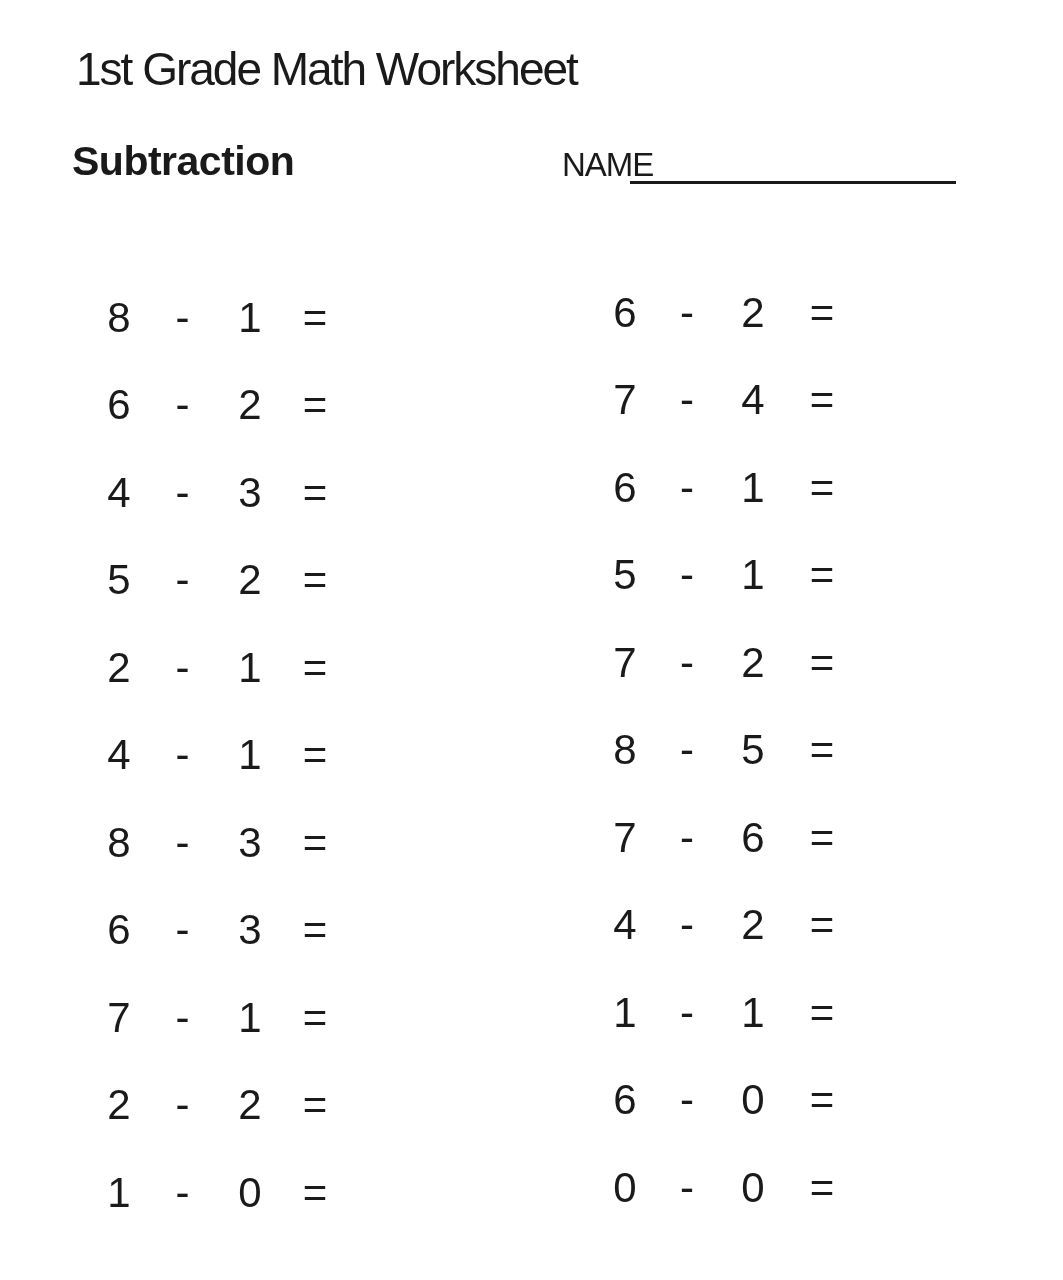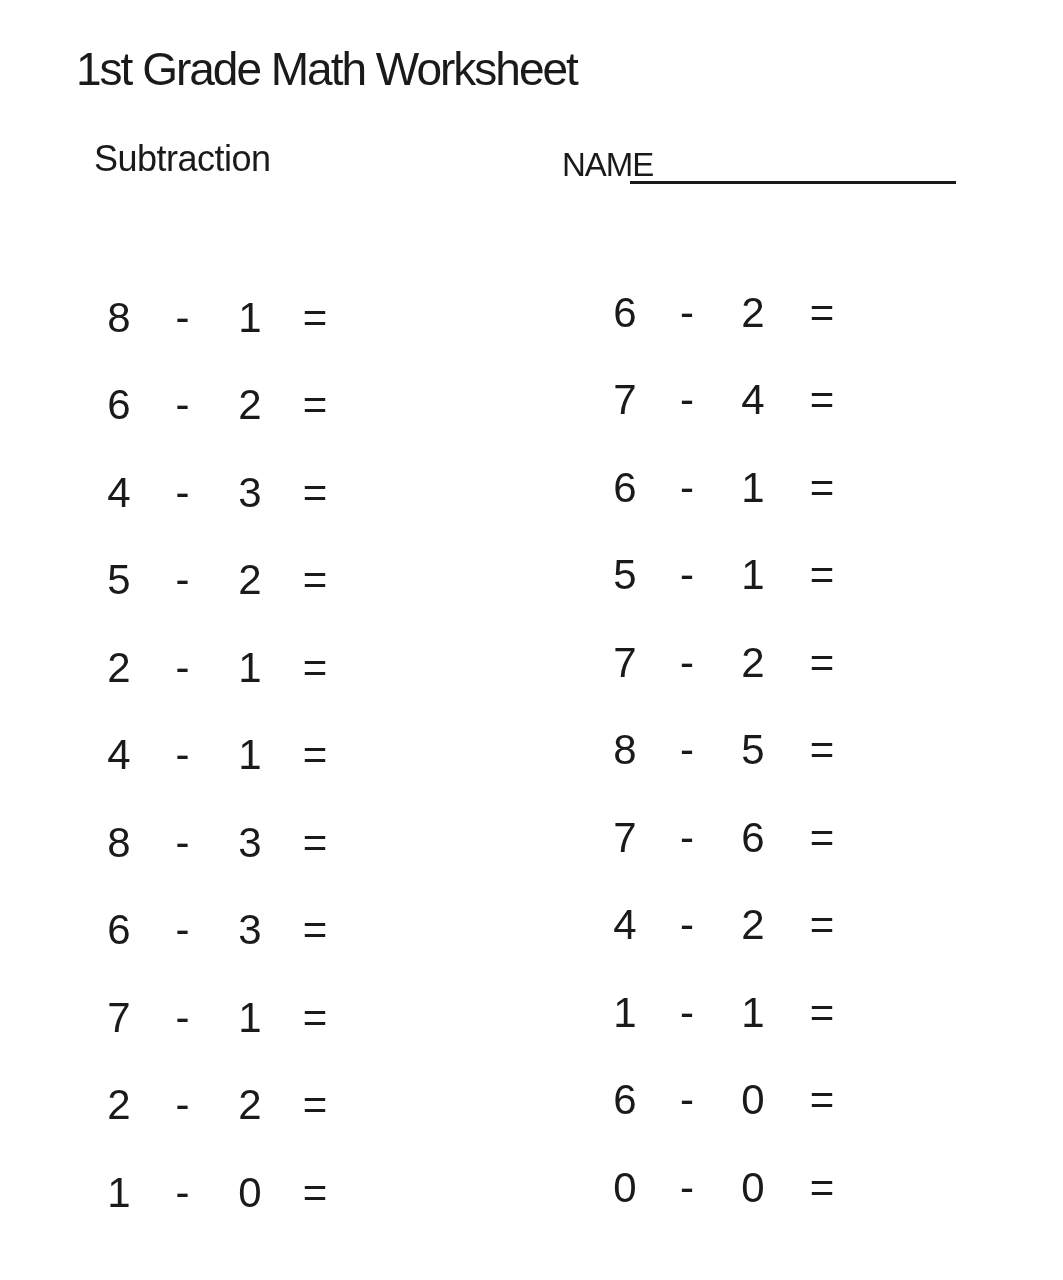--- a/index.html
+++ b/index.html
@@ -24,26 +24,25 @@
     font-size: 46px;
     font-weight: 400;
     letter-spacing: -2px;
     line-height: 1;
     white-space: nowrap;
   }
   .subtitle {
     position: absolute;
     left: 72px;
     top: 141px;
-    font-size: 36px;
-    font-weight: 400;
+    font-size: 41px;
+    font-weight: 700;
     letter-spacing: -0.5px;
     line-height: 1;
     white-space: nowrap;
-    margin-left: 22px;
   }
   .name-label {
     position: absolute;
     left: 562px;
     top: 148px;
     font-size: 33px;
     letter-spacing: -1px;
     line-height: 1;
   }
   .name-line {

